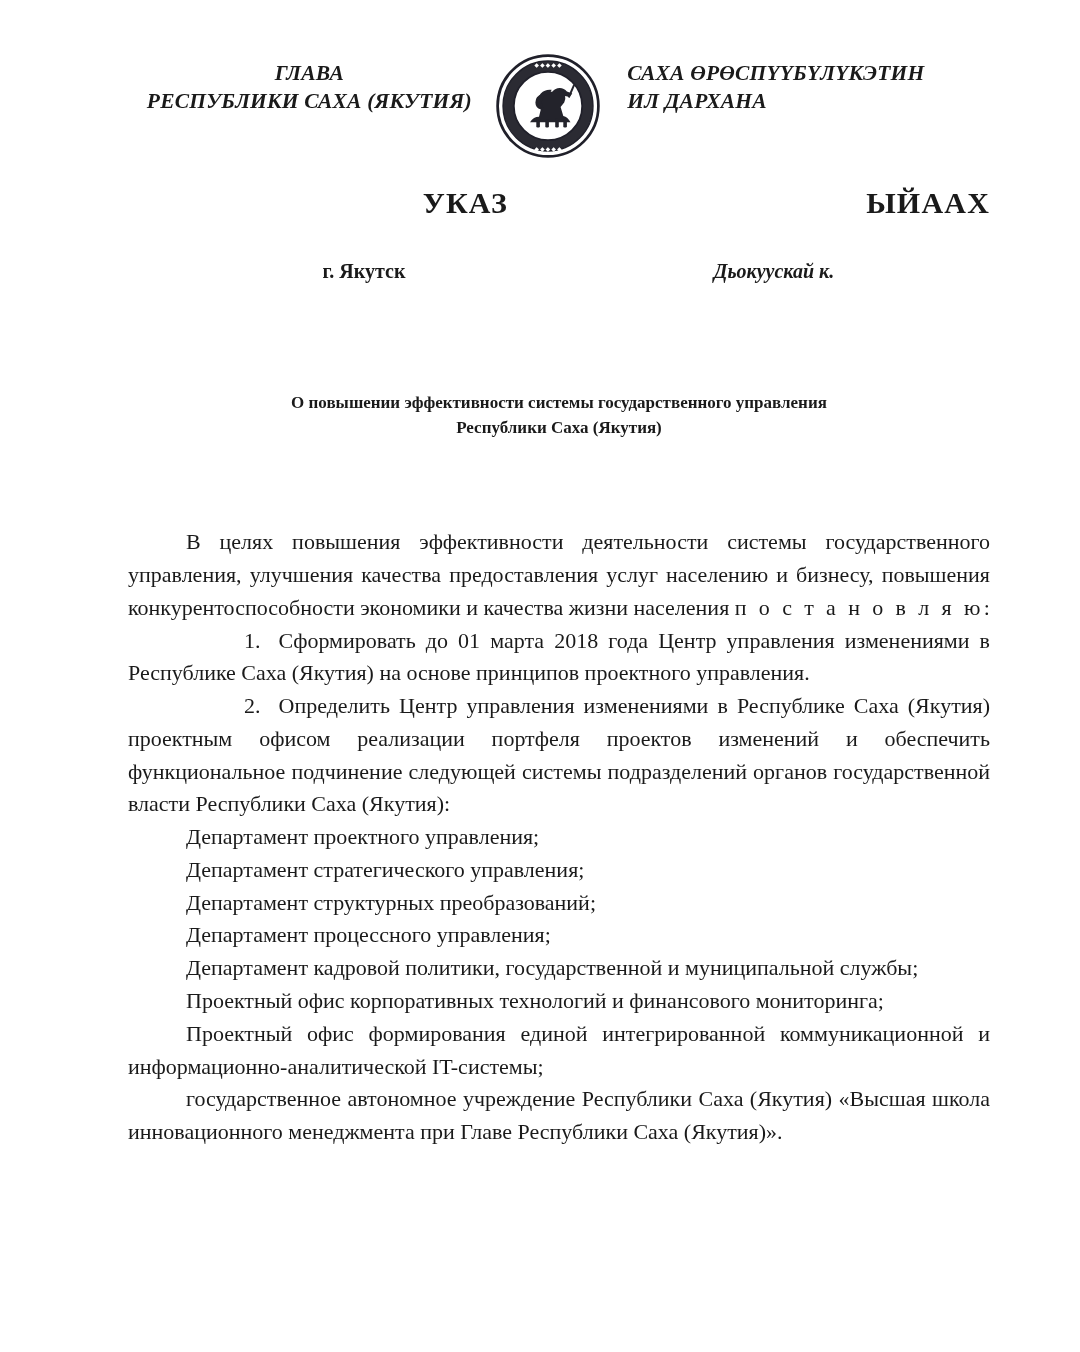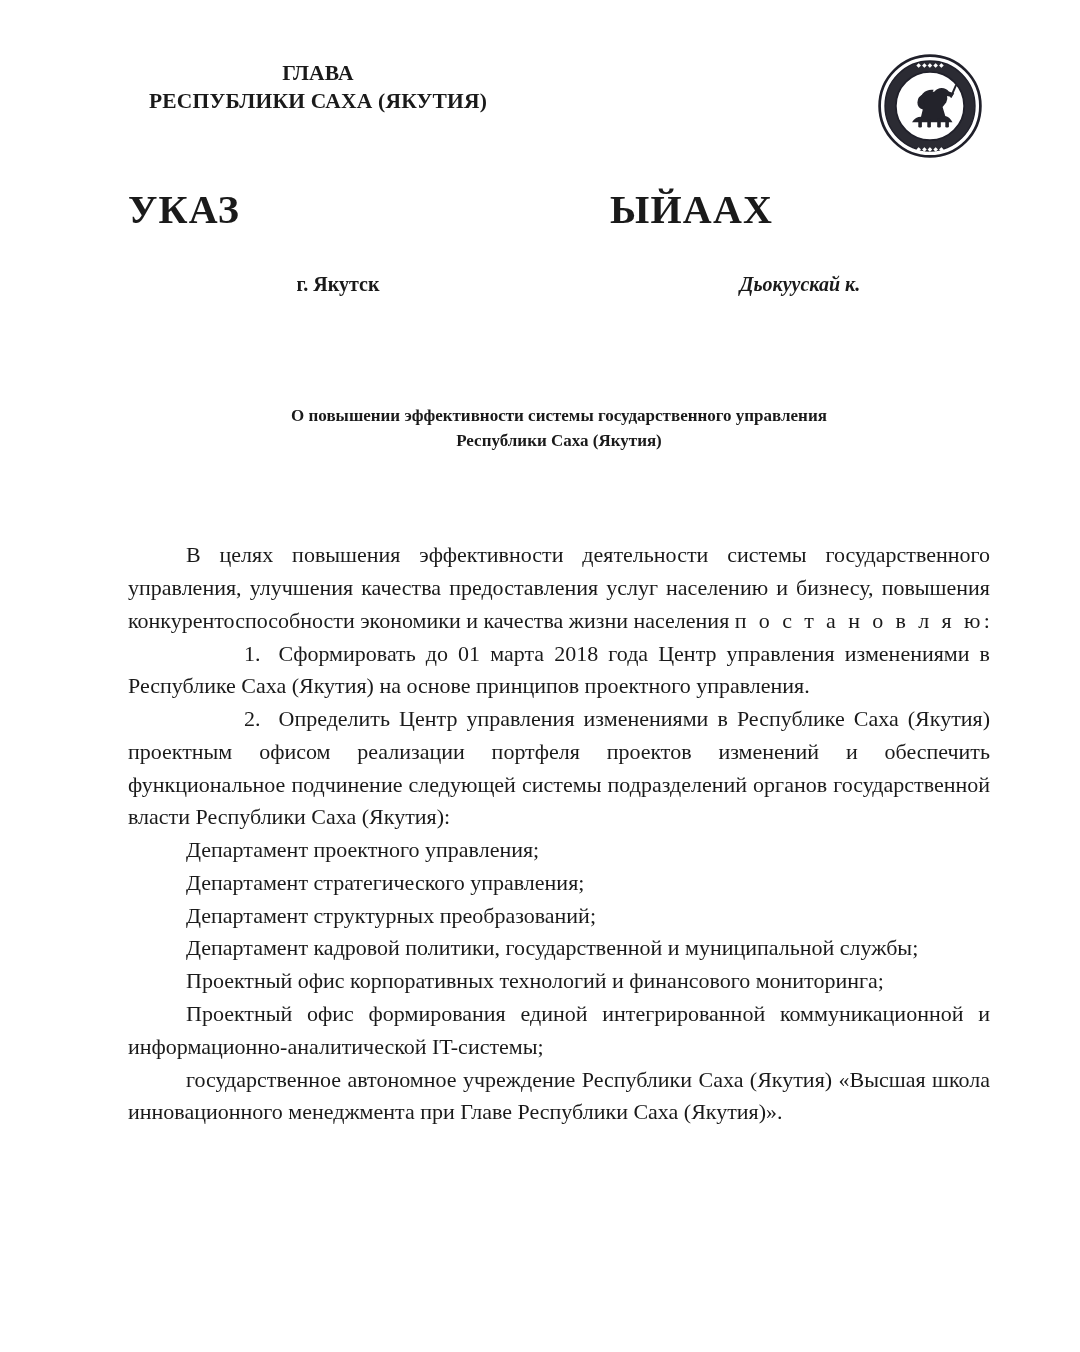--- a/index.html
+++ b/index.html
@@ -29,20 +29,21 @@
     justify-content: space-between;
     margin-top: 12px;
   }
   .header-col {
     width: 380px;
     text-align: center;
     font-size: 21.5px;
     line-height: 1.28;
     font-weight: bold;
     letter-spacing: 0.2px;
+    font-style: italic;
   }
   .header-col.left {
     padding-top: 8px;
   }
   .header-col.right {
     padding-top: 8px;
     text-align: left;
     padding-left: 22px;
   }
   .emblem-wrap {
@@ -59,33 +60,33 @@
   }
 
   
   .bigwords {
     display: flex;
     justify-content: space-between;
     margin-top: 26px;
   }
   .bigword {
     width: 380px;
-    text-align: left;
-    font-size: 40px;
+    text-align: right;
+    font-size: 30px;
     font-weight: bold;
     letter-spacing: 1.2px;
   }
   .bigword.right {
     padding-left: 10px;
   }
 
   
   .cityline {
     display: flex;
-    justify-content: space-between;
+    justify-content: center;
     margin-top: 40px;
     font-size: 20px;
     font-weight: bold;
   }
   .city {
     width: 380px;
     text-align: center;
   }
   .city.left { padding-left: 20px; }
   .city.right { padding-left: 30px; font-style: italic; }
@@ -151,20 +152,24 @@
           <path d="M82 50 l6 -14 l2 1 l-6 14 z"></path>
         </g>
 
         <g fill="#ffffff" font-family="'Liberation Serif', serif" font-size="6.2" font-weight="bold">
           <text x="60" y="17" text-anchor="middle">◆ ◆ ◆ ◆ ◆</text>
           <text x="60" y="110" text-anchor="middle">◆ ◆ ◆ ◆ ◆</text>
         </g>
       </svg>
     </div>
 
+    <div class="header-col right">
+      <div>САХА ӨРӨСПҮҮБҮЛҮКЭТИН</div>
+      <div>ИЛ ДАРХАНА</div>
+    </div>
   </div>
 
   <div class="bigwords">
     <div class="bigword left">УКАЗ</div>
     <div class="bigword right">ЫЙААХ</div>
   </div>
 
   <div class="cityline">
     <div class="city left">г. Якутск</div>
     <div class="city right">Дьокуускай к.</div>
@@ -179,20 +184,21 @@
 
     <p><span>В целях повышения эффективности деятельности системы государственного управления, улучшения качества предоставления услуг населению и бизнесу, повышения конкурентоспособности экономики и качества жизни населения </span><span class="spaced">п о с т а н о в л я ю</span><span>:</span></p>
 
     <p><span class="num">1.</span><span class="tab-after-num"></span><span>Сформировать до 01 марта 2018 года Центр управления изменениями в Республике Саха (Якутия) на основе принципов проектного управления.</span></p>
 
     <p><span class="num">2.</span><span class="tab-after-num"></span><span>Определить Центр управления изменениями в Республике Саха (Якутия) проектным офисом реализации портфеля проектов изменений и обеспечить функциональное подчинение следующей системы подразделений органов государственной власти Республики Саха (Якутия):</span></p>
 
     <p>Департамент проектного управления;</p>
     <p>Департамент стратегического управления;</p>
     <p>Департамент структурных преобразований;</p>
+    <p>Департамент процессного управления;</p>
     <p>Департамент кадровой политики, государственной и муниципальной службы;</p>
     <p>Проектный офис корпоративных технологий и финансового мониторинга;</p>
     <p>Проектный офис формирования единой интегрированной коммуникационной и информационно-аналитической IT-системы;</p>
     <p>государственное автономное учреждение Республики Саха (Якутия) «Высшая школа инновационного менеджмента при Главе Республики Саха (Якутия)».</p>
 
 
   </div>
 </div>
 
 </body></html>

